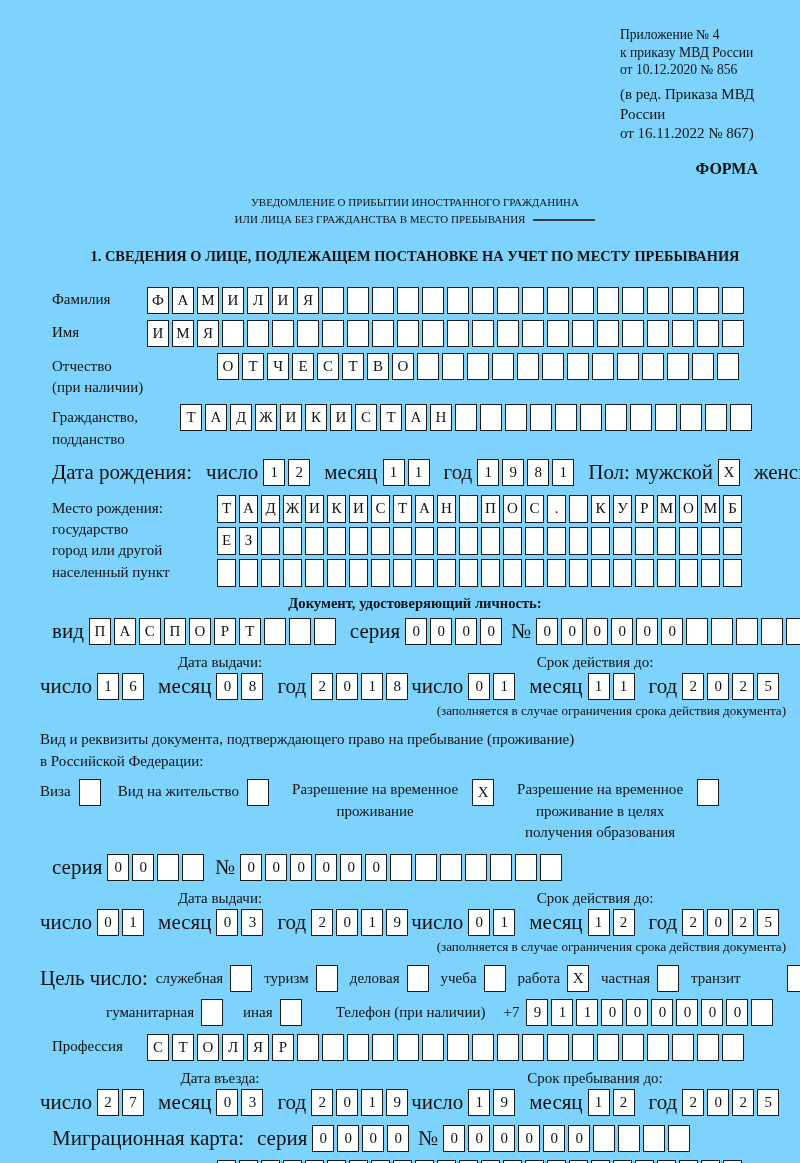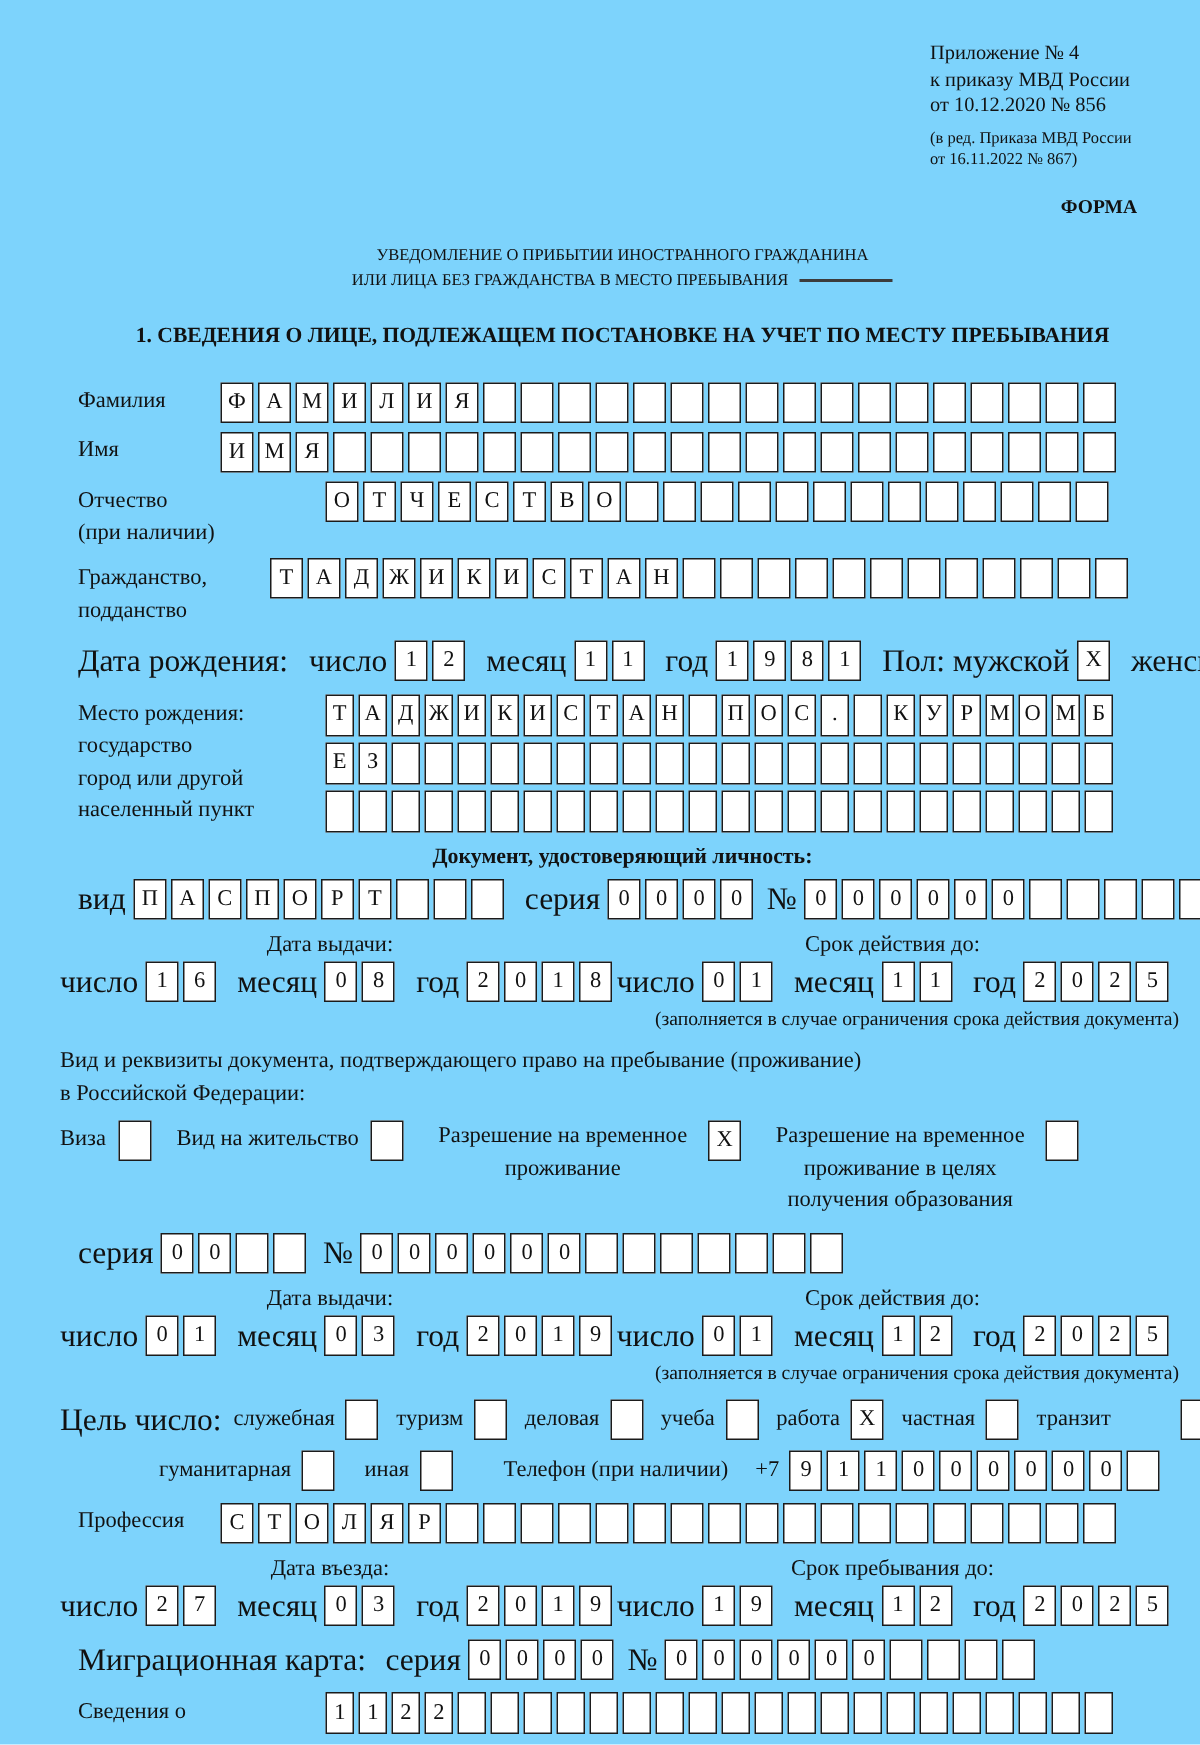--- a/index.html
+++ b/index.html
@@ -4,22 +4,22 @@
 <style>
   * { margin:0; padding:0; box-sizing:border-box; }
   html,body { background:#ffffff; }
   .page{
     position:relative; width:800px; height:1163px; background:#7dd3fc;
     font-family:"Liberation Serif","DejaVu Serif",serif; color:#111;
     padding:26px 10px 14px 40px; overflow:hidden;
   }
   
   .hdr-block{ margin-left:580px; font-size:13.6px; line-height:1.3; }
-  .hdr-amend{ font-size:11px; margin-top:6px; }
-  .forma{ text-align:right; padding-right:32px; font-weight:bold; font-size:13px; margin-top:16px; }
+  .hdr-amend{ font-size:15px; margin-top:6px; }
+  .forma{ text-align:right; padding-right:32px; font-weight:bold; font-size:16px; margin-top:16px; }
   .title{ text-align:center; font-weight:normal; font-size:11px; margin-top:16px; line-height:1.6; }
   .title-underline{ display:inline-block; width:62px; height:2px; background:#3c3c3c; margin-left:8px; vertical-align:2px; }
   .s1{ font-weight:bold; font-size:14.4px; text-align:center; margin-top:19px; }
 
   
   .row{ display:flex; align-items:flex-start; margin-top:6px;margin-left:12px; }
   .lbl{ font-size:15px; padding-top:4px; white-space:nowrap; }
   .lbl-block{ font-size:15px; line-height:1.42; padding-top:3px; }
   .w95{ flex:0 0 95px; }
   .w128{ flex:0 0 128px; }

